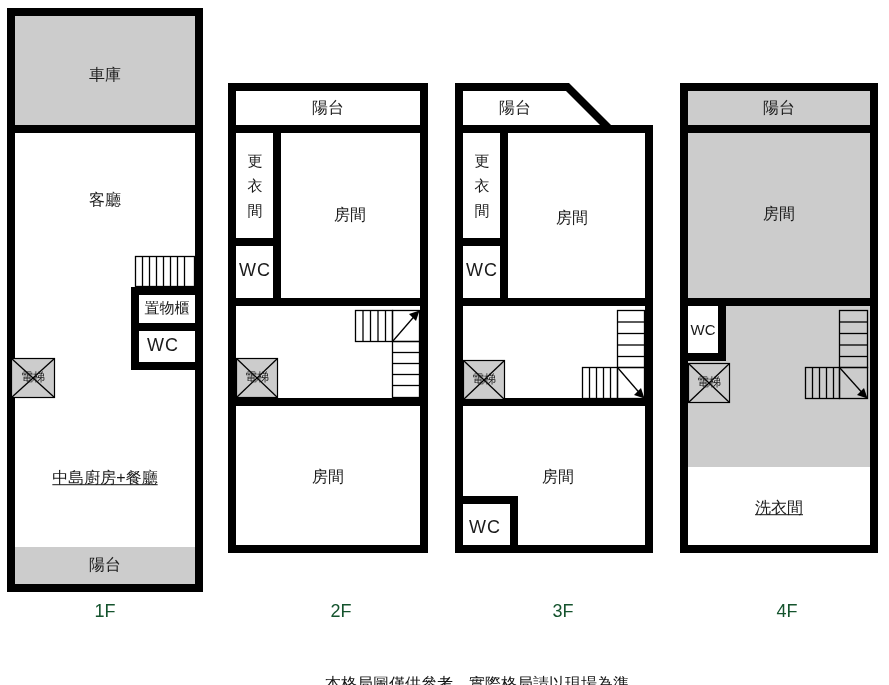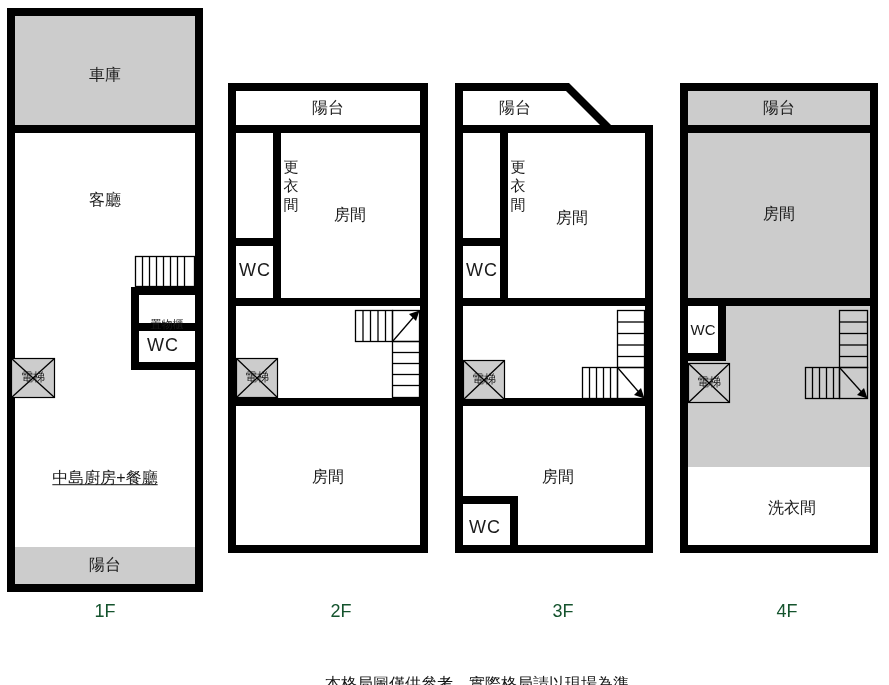--- a/index.html
+++ b/index.html
@@ -18,26 +18,26 @@
   .g{fill:var(--shaded);}
   .wh{fill:#ffffff;}
   .t{stroke:#000;stroke-width:1.3;fill:none;}
   .ebox{fill:var(--shaded);stroke:#000;stroke-width:1.2;}
   .lbl{
     position:absolute;transform:translate(-50%,-50%);
     font-size:16px;color:#1a1a1a;white-space:nowrap;line-height:1.1;
     text-align:center;
   }
   .lbl.small{font-size:12px;}
-  .lbl.mid{font-size:11px;margin-top:16px;}
+  .lbl.mid{font-size:15px;}
   .lbl.wc{font-size:18px;letter-spacing:1px;}
   .lbl.wcsm{font-size:15px;}
   .lbl.vert{
     white-space:normal;width:17px;word-break:break-all;
-    font-size:15px;line-height:19px;margin-left:36px;
+    font-size:15px;line-height:25px;
   }
   .floor-tag{
     position:absolute;transform:translate(-50%,-50%);
     font-size:18px;color:#14532d;
   }
   .disclaimer{
     position:absolute;transform:translate(-50%,-50%);
     font-size:16px;color:#111;white-space:nowrap;
   }
 </style>
@@ -216,21 +216,21 @@
       <g>
         <rect class="ebox" x="8.5" y="280.5" width="41" height="39"></rect>
         <line class="t" x1="8.5" y1="280.5" x2="49.5" y2="319.5"></line>
         <line class="t" x1="49.5" y1="280.5" x2="8.5" y2="319.5"></line>
       </g>
     </svg>
     <span class="lbl" style="left:99px;top:25px;">陽台</span>
     <span class="lbl" style="left:99px;top:131px;">房間</span>
     <span class="lbl wcsm" style="left:23px;top:247px;">WC</span>
     <span class="lbl small" style="left:29px;top:300px;">電梯</span>
-    <span class="lbl" style="left:112px;top:425px;">洗衣間</span>
+    <span class="lbl" style="left:99px;top:425px;text-decoration:underline;">洗衣間</span>
   </div>
 
   <span class="floor-tag" style="left:105px;top:611px;">1F</span>
   <span class="floor-tag" style="left:341px;top:611px;">2F</span>
   <span class="floor-tag" style="left:563px;top:611px;">3F</span>
   <span class="floor-tag" style="left:787px;top:611px;">4F</span>
 
   <span class="disclaimer" style="left:477px;top:684px;">本格局圖僅供參考，實際格局請以現場為準</span>
 </div>
 

